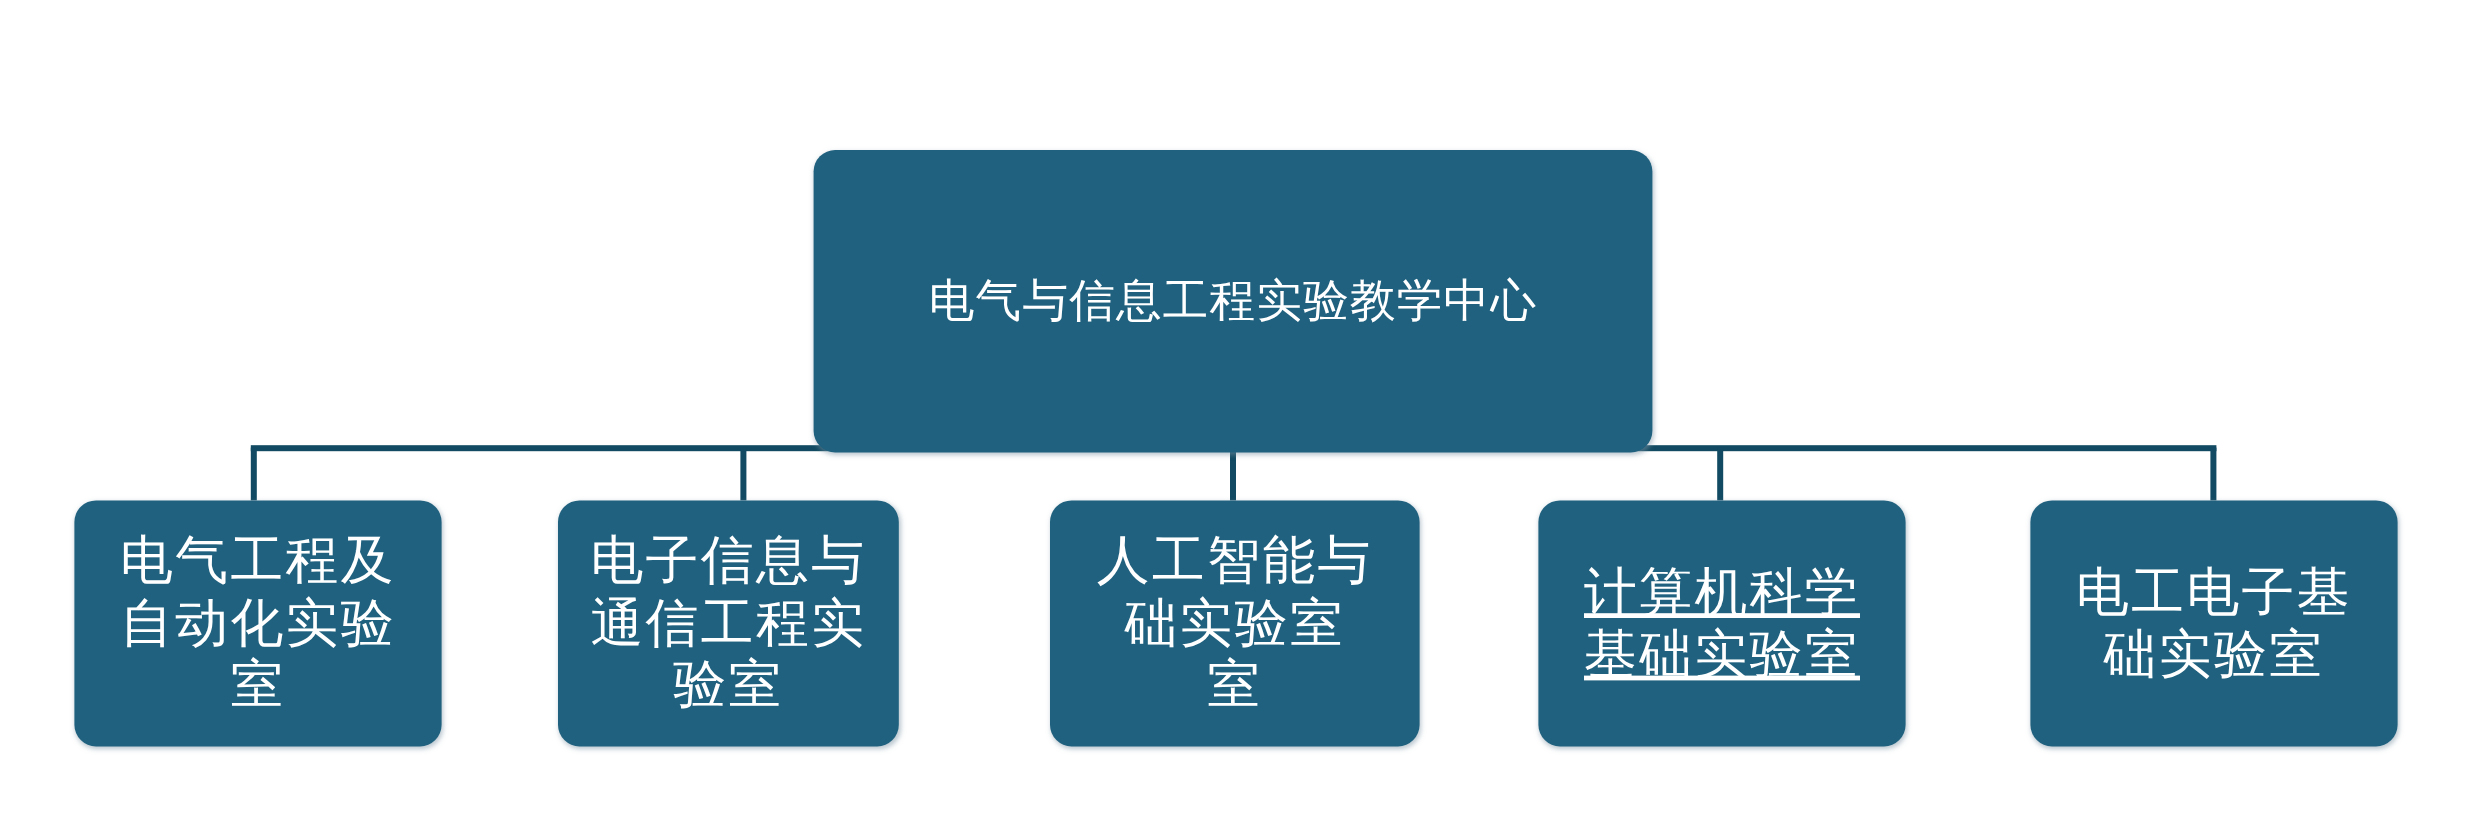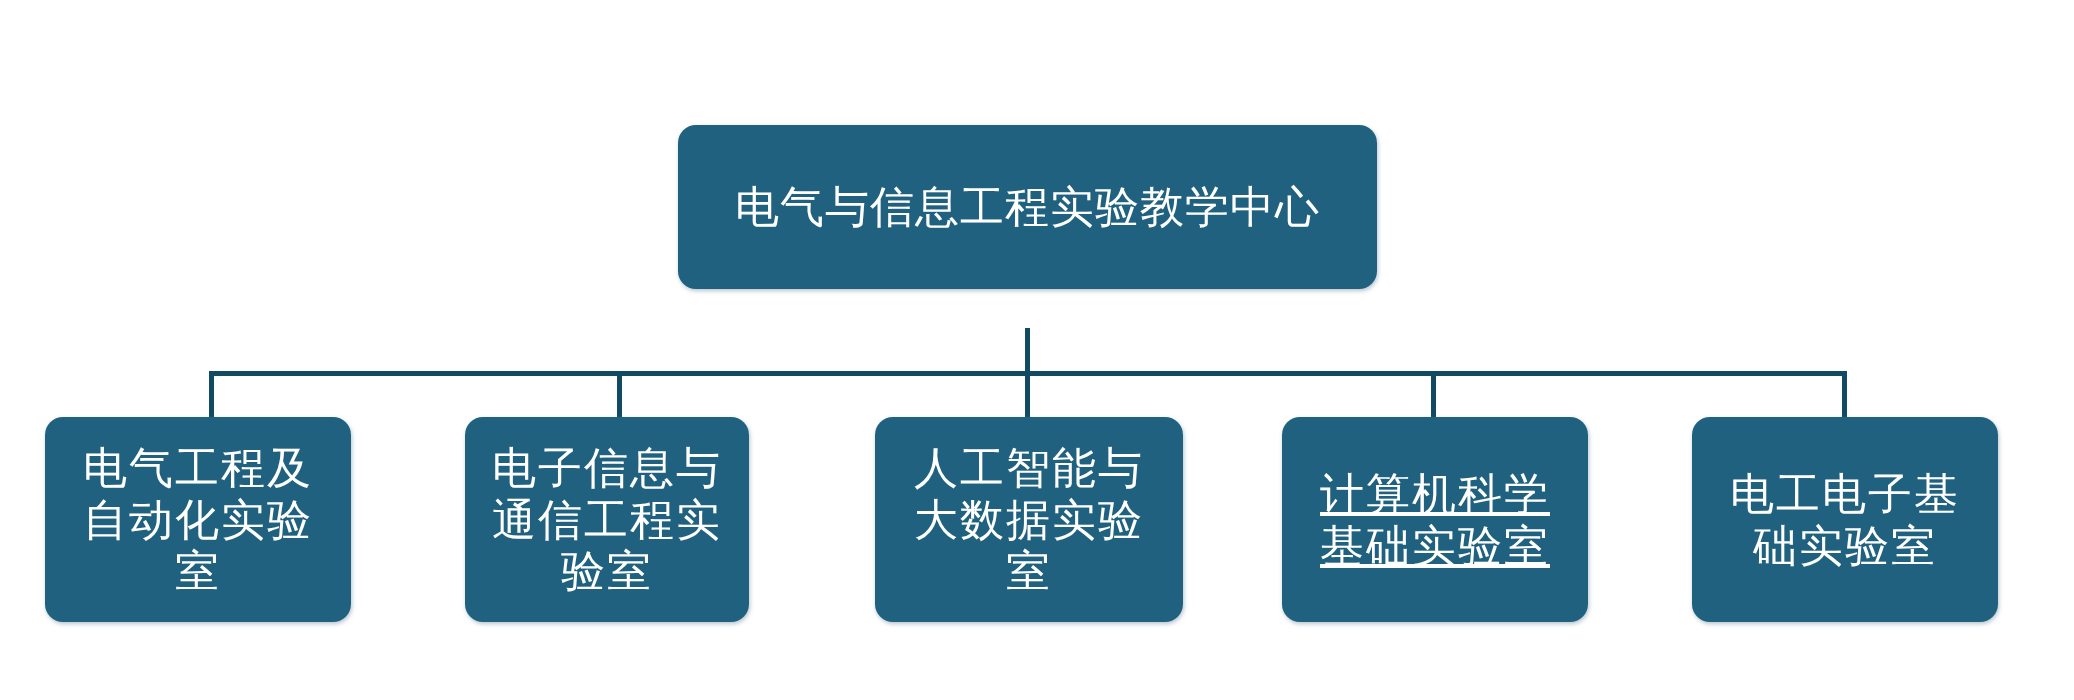--- a/index.html
+++ b/index.html
@@ -26,34 +26,34 @@
     box-shadow: 1px 2px 4px rgba(125, 150, 165, 0.55);
     box-sizing: border-box;
   }
   .node-label {
     white-space: pre-line;
     padding: 0 10px;
   }
 
   .root-node {
     left: 678px; top: 125px;
-    width: 699px; height: 164px;
-    font-size: 44px;
+    width: 699px; height: 252px;
+    font-size: 38px;
     letter-spacing: 1px;
     line-height: 1.2;
   }
 
   .child-node {
     top: 417px;
     width: 306px; height: 205px;
     font-size: 44px;
     line-height: 1.18;
     letter-spacing: 2px;
   }
-  .c1 { left: 45px;   }
+  .c1 { left: 62px;   }
   .c2 { left: 465px; width: 284px; }
   .c3 { left: 875px; width: 308px; }
   .c4 { left: 1282px; text-decoration: underline; }
   .c5 { left: 1692px; }
 
   
   .connector {
     position: absolute;
     background: var(--connector-color, #114A62);
   }
@@ -91,21 +91,21 @@
   </div>
 
   <div class="node child-node c2">
     <div class="node-label">电子信息与
 通信工程实
 验室</div>
   </div>
 
   <div class="node child-node c3">
     <div class="node-label">人工智能与
-大数据实验
+础实验室
 室</div>
   </div>
 
   <div class="node child-node c4">
     <div class="node-label">计算机科学
 基础实验室</div>
   </div>
 
   <div class="node child-node c5">
     <div class="node-label">电工电子基

